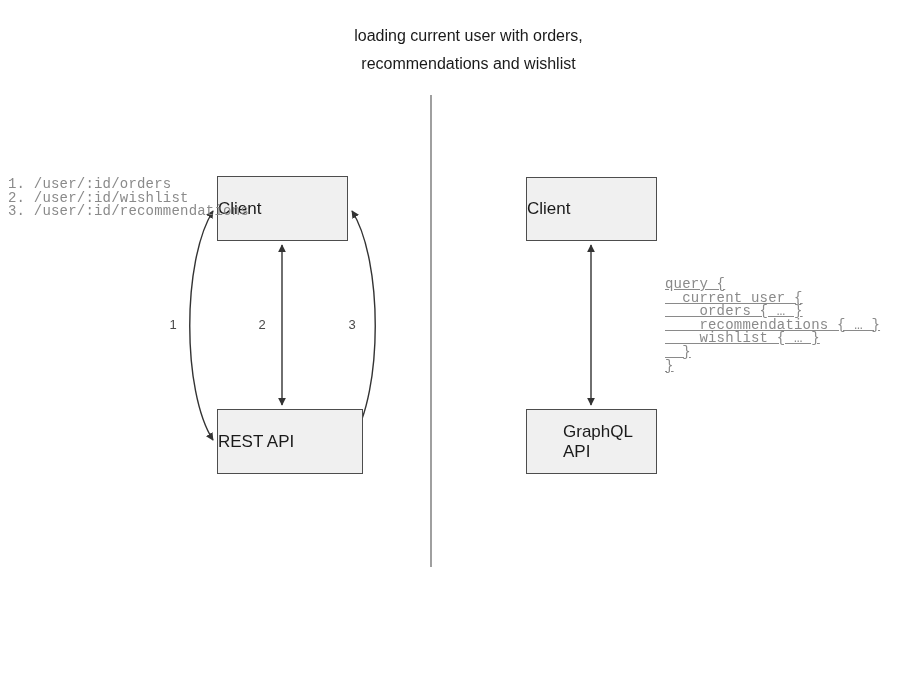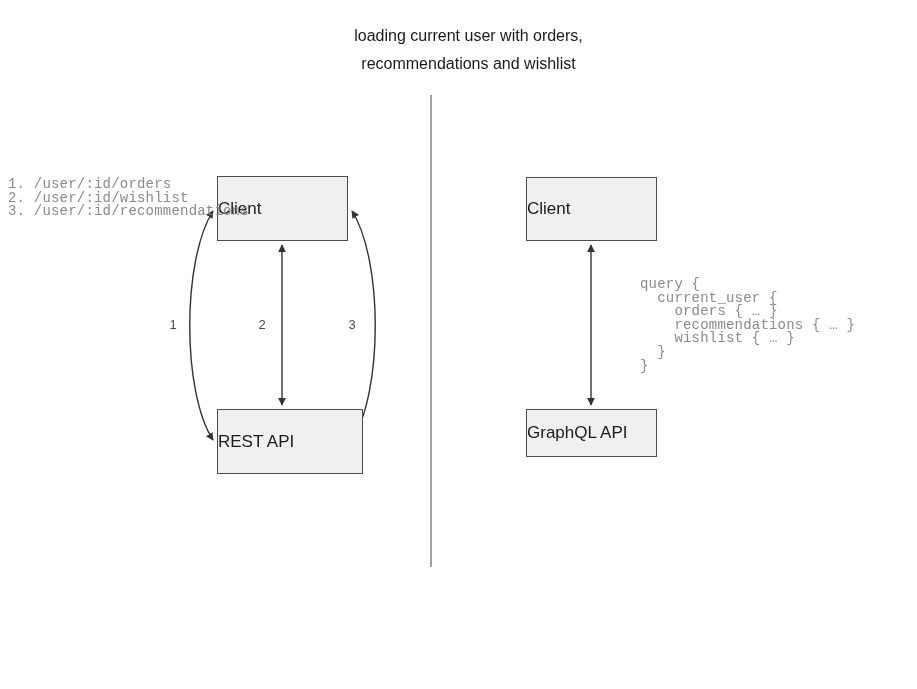--- a/index.html
+++ b/index.html
@@ -41,21 +41,21 @@
     display: flex;
     align-items: center;
     justify-content: flex-start;
     font-family: "Liberation Sans", sans-serif;
     font-size: 17px;
     color: #1a1a1a;
   }
   .node-client-left  { left: 217px; top: 176px; width: 131px; height: 65px; }
   .node-rest-api     { left: 217px; top: 409px; width: 146px; height: 65px; }
   .node-client-right { left: 526px; top: 177px; width: 131px; height: 64px; }
-  .node-graphql-api  { left: 526px; top: 409px; width: 131px; height: 48px; }
+  .node-graphql-api  { left: 526px; top: 409px; width: 131px; height: 65px; padding-left: 36px; }
 
   .edge-label {
     position: absolute;
     font-family: "Liberation Sans", sans-serif;
     font-size: 13px;
     color: #4a4a4a;
     text-align: center;
     width: 20px;
   }
   .lbl-1 { left: 163px; top: 317px; }
@@ -65,21 +65,21 @@
   .code-block {
     position: absolute;
     font-family: "Liberation Mono", "DejaVu Sans Mono", monospace;
     font-size: 14px;
     line-height: 13.6px;
     color: #8a8a8a;
     white-space: pre;
     letter-spacing: 0.2px;
   }
   .endpoints { left: 8px; top: 178px; }
-  .gql-query { left: 640px; top: 278px; }
+  .gql-query { left: 665px; top: 278px; text-decoration: underline; }
 </style>
 </head>
 <body>
 
 <svg id="canvas" viewBox="0 0 917 689" xmlns="http://www.w3.org/2000/svg">
   <defs>
     <marker id="arrowEnd" viewBox="0 0 10 10" refX="9" refY="5" markerWidth="5.5" markerHeight="5.5" orient="auto-start-reverse">
       <path d="M 0 0 L 10 5 L 0 10 z" fill="#333333"></path>
     </marker>
   </defs>

